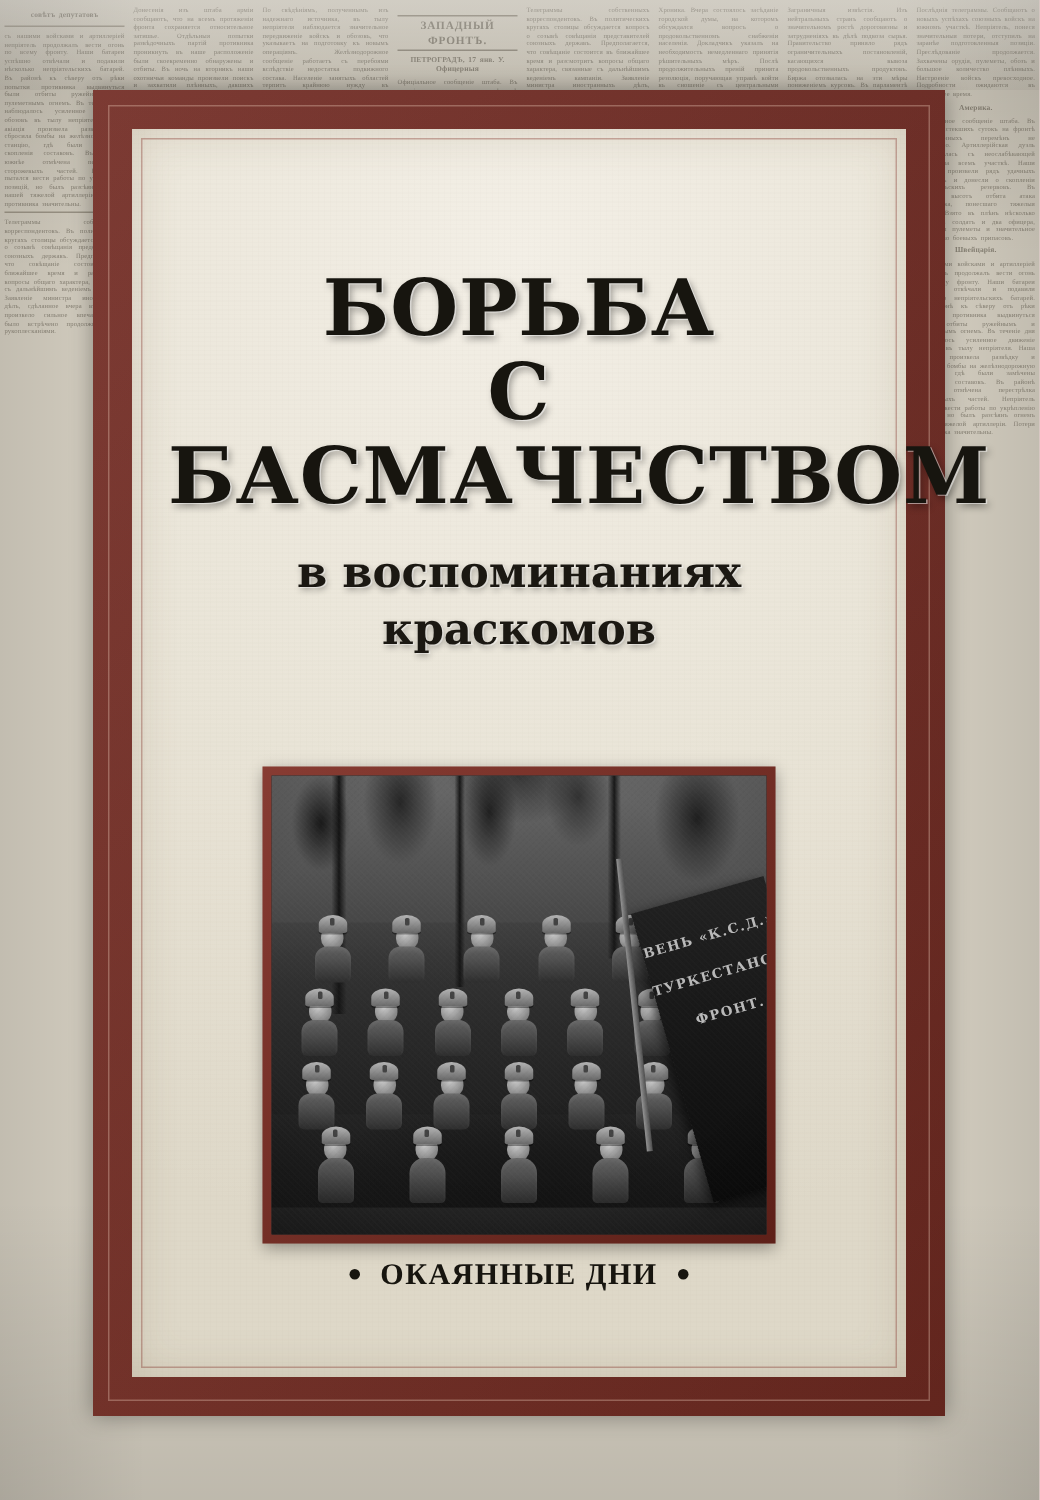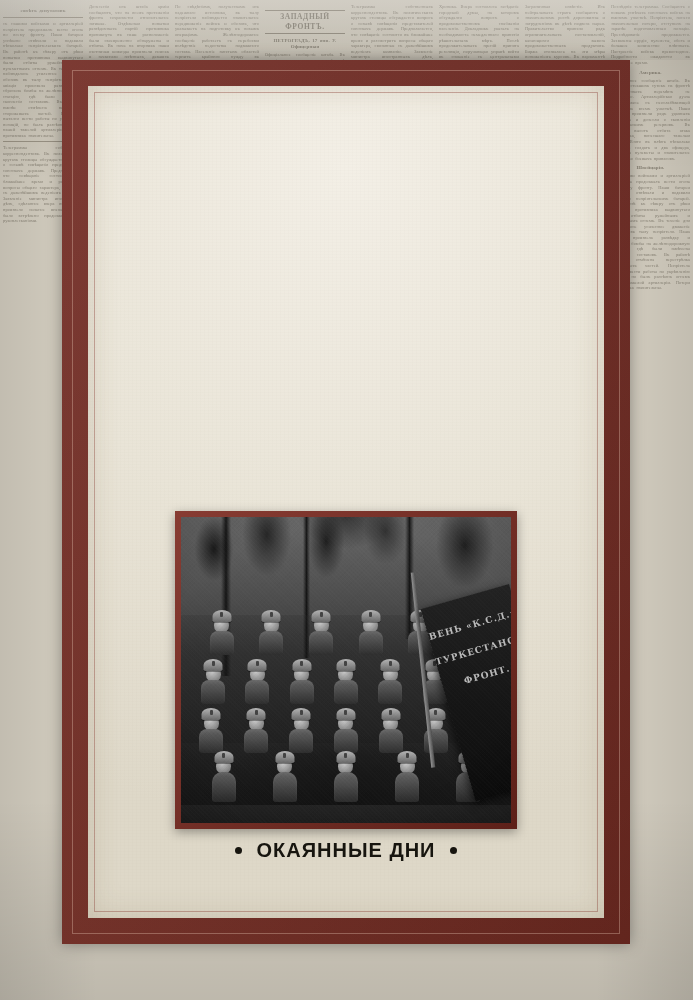--- a/index.html
+++ b/index.html
@@ -306,21 +306,21 @@
       repeating-linear-gradient(-45deg, rgba(0,0,0,0.06) 0 1px, rgba(0,0,0,0) 1px 3px);
     pointer-events: none;
   }
 
   
   .series {
     position: absolute;
     left: 0; right: 0;
     bottom: 56px;
     text-align: center;
-    font-family: Liberation Sans, sans-serif;
+    font-family: Liberation Serif, serif;
     font-weight: bold;
     font-size: 20px;
     letter-spacing: 1px;
     color: #17150f;
   }
   .series .dot {
     display: inline-block;
     width: 7px; height: 7px;
     border-radius: 50%;
     background: #17150f;
@@ -381,20 +381,30 @@
     <div class="np-topband"></div>
   </div>
 
   <div class="frame-outer">
     <div class="frame-inner-line"></div>
 
     <div class="frame-paper">
       <div class="paper-grain"></div>
       <div class="paper-keyline"></div>
 
+      <div class="title-block">
+        <div class="title-main">
+          <span>БОРЬБА</span>
+          <span class="line2">С БАСМАЧЕСТВОМ</span>
+        </div>
+        <div class="title-sub">
+          <span>в воспоминаниях</span>
+          <span class="sub2">краскомов</span>
+        </div>
+      </div>
 
       <div class="photo-wrap">
         <div class="photo">
           <div class="ph-sky"></div>
           <div class="ph-trees"></div>
           <div class="ph-trunk t1"></div>
           <div class="ph-trunk t2"></div>
           <div class="ph-trunk t3"></div>
           <div class="ph-ground"></div>
           <div class="ph-mass"></div>

